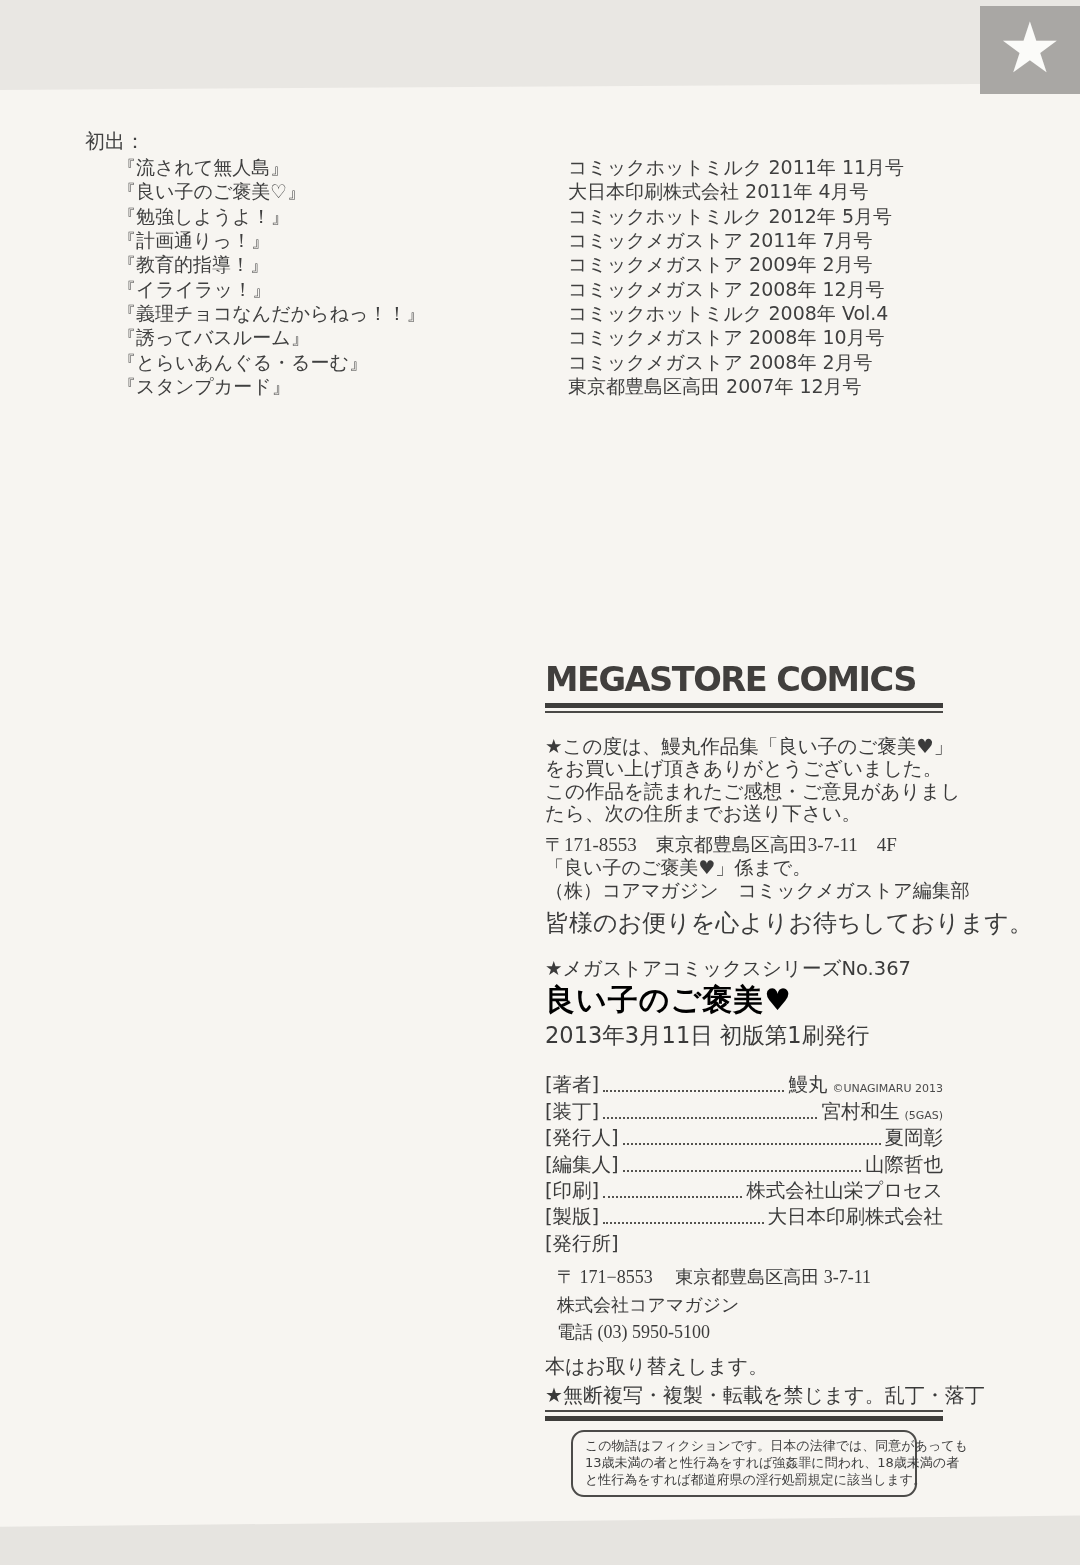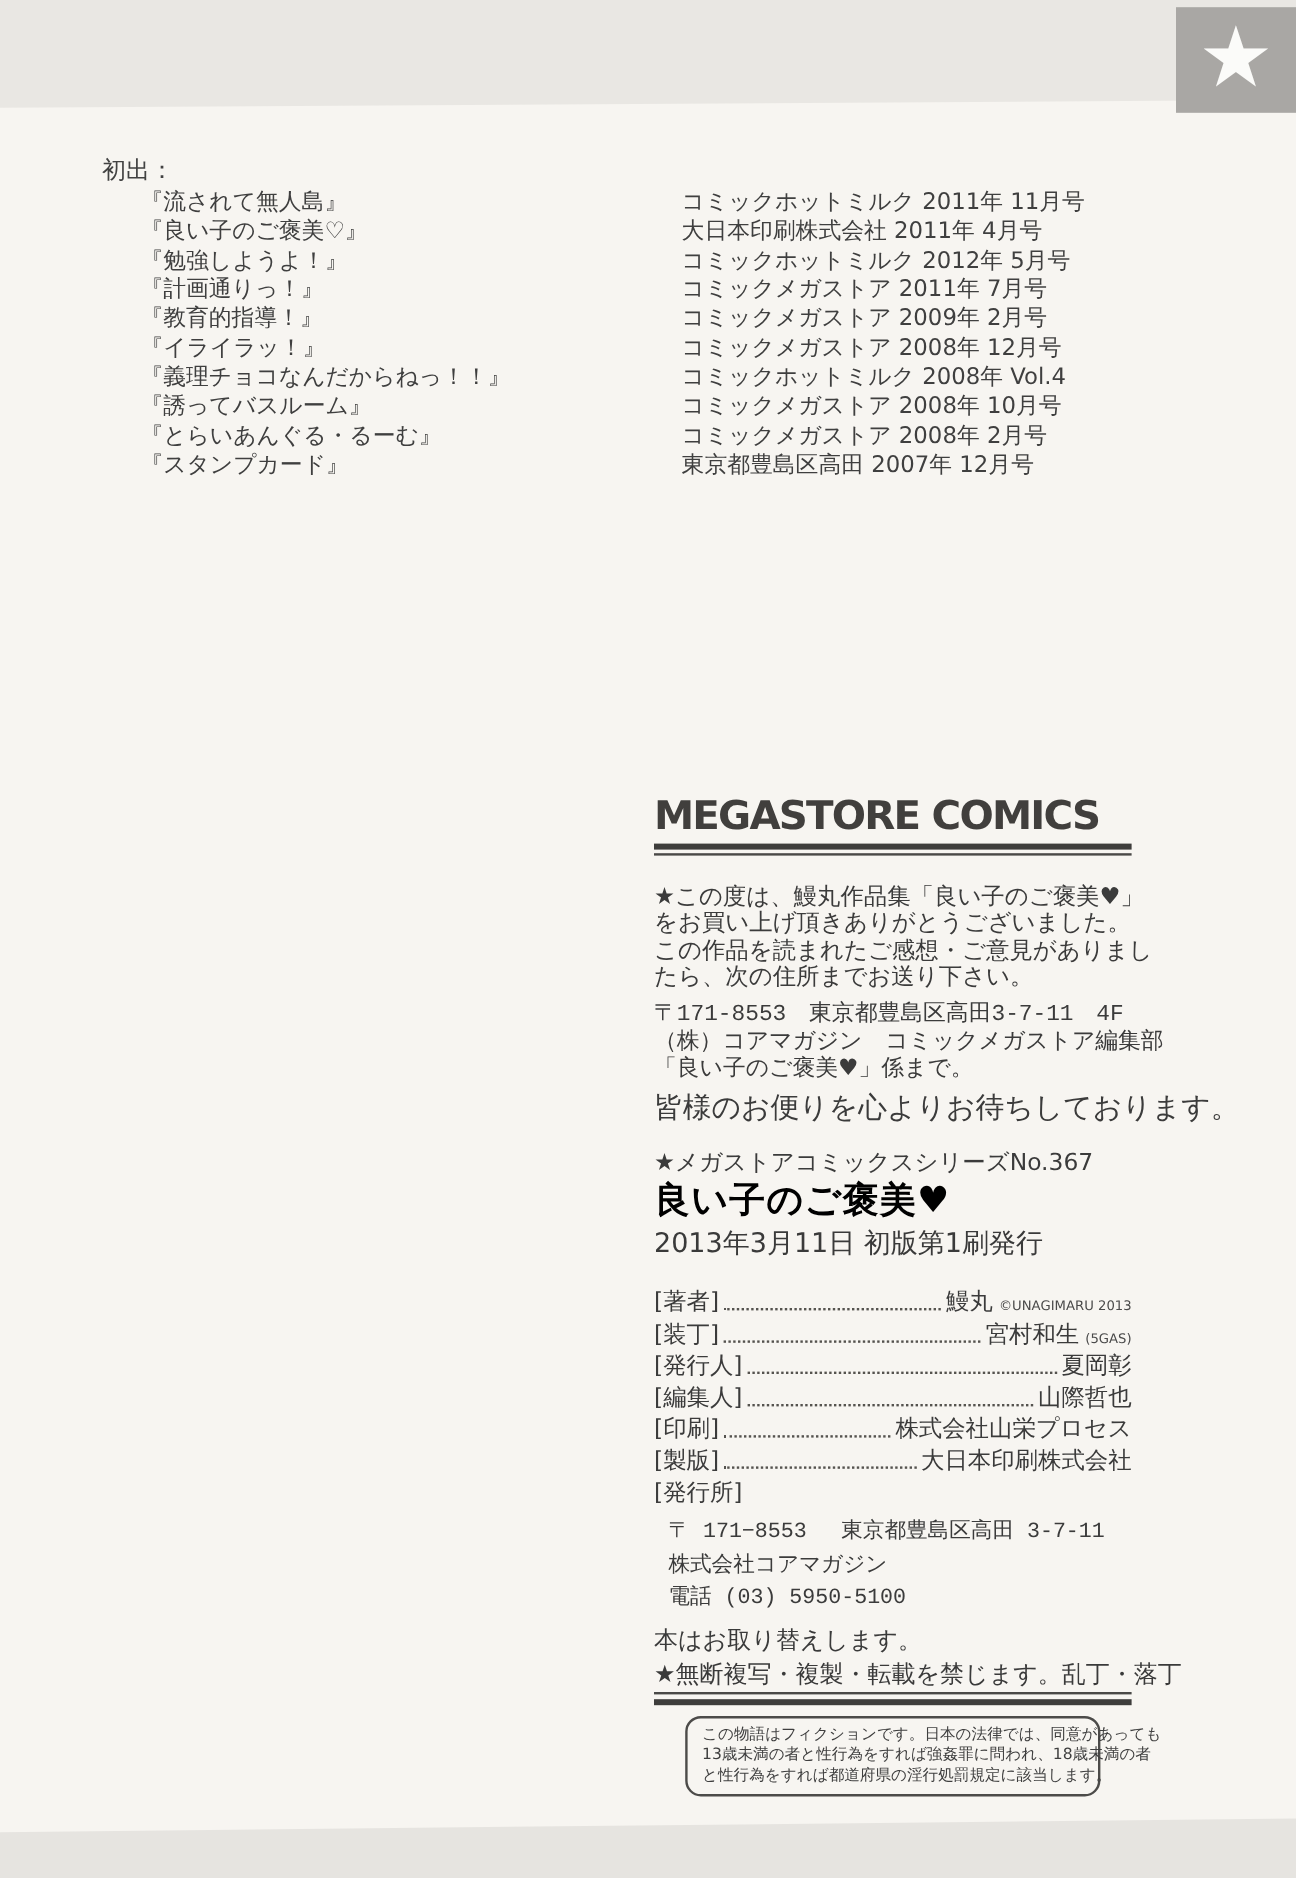--- a/index.html
+++ b/index.html
@@ -36,21 +36,21 @@
   .colophon > div{position:absolute;left:0;width:398px;}
   .logo{
     top:0;font-size:33px;font-weight:bold;letter-spacing:-1.5px;
     color:#413f3d;white-space:nowrap;line-height:40px;
     transform:scaleX(1.02);transform-origin:left;
   }
   .logo-rule-thick{top:43px;height:5px;background:#3e3d3b;}
   .logo-rule-thin{top:51px;height:2px;background:#4a4947;}
   .thanks{top:76px;font-size:19.5px;line-height:22.4px;color:#3b3b3b;white-space:nowrap;}
   .feedback-addr{top:174px;font-size:19px;line-height:22.4px;color:#3b3b3b;white-space:nowrap;}
-  .serif{font-family:Liberation Mono, monospace;}
+  .serif{font-family:Liberation Serif, serif;}
   .waiting{top:247px;font-size:24px;color:#3b3b3b;white-space:nowrap;}
   .series{top:295px;font-size:19.5px;color:#3b3b3b;white-space:nowrap;}
   .booktitle{top:320px;font-size:30px;font-weight:bold;color:#000000;white-space:nowrap;letter-spacing:1px;}
   .edition{top:360px;font-size:22.5px;color:#3a3a3a;white-space:nowrap;}
   .credits{top:412px;}
   .credit-row{display:flex;align-items:flex-end;height:26.4px;font-size:19.5px;color:#3b3b3b;}
   .credit-label{white-space:nowrap;}
   .leader{flex:1;border-bottom:2px dotted #55534f;margin:0 4px 6px 4px;}
   .credit-value{white-space:nowrap;}
   .credit-note{font-size:11px;margin-left:5px;padding-bottom:3px;white-space:nowrap;color:#4a4a4a;}
@@ -129,22 +129,22 @@
 
     <div class="thanks">
       <div>★この度は、鰻丸作品集「良い子のご褒美♥」</div>
       <div>をお買い上げ頂きありがとうございました。</div>
       <div>この作品を読まれたご感想・ご意見がありまし</div>
       <div>たら、次の住所までお送り下さい。</div>
     </div>
 
     <div class="feedback-addr">
       <div class="serif">〒171-8553　東京都豊島区高田3-7-11　4F</div>
+      <div>「良い子のご褒美♥」係まで。</div>
       <div>（株）コアマガジン　コミックメガストア編集部</div>
-      <div>「良い子のご褒美♥」係まで。</div>
     </div>
 
     <div class="waiting">皆様のお便りを心よりお待ちしております。</div>
     <div class="series">★メガストアコミックスシリーズNo.367</div>
     <div class="booktitle">良い子のご褒美♥</div>
     <div class="edition">2013年3月11日 初版第1刷発行</div>
 
     <div class="credits">
       <div class="credit-row">
         <span class="credit-label">[著者]</span>

